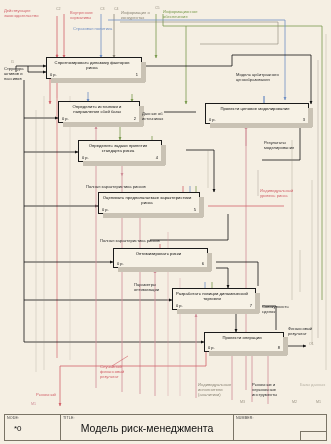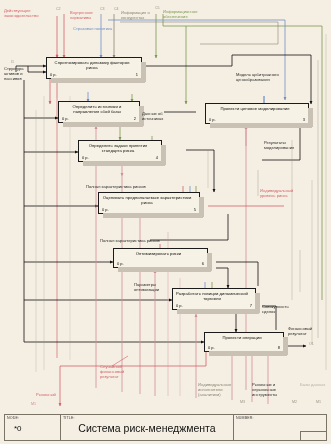--- a/index.html
+++ b/index.html
@@ -316,21 +316,21 @@
   <div class="icom" style="left:316px;top:400px;">M1</div>
   <div class="icom" style="left:31px;top:402px;color:#cf8d97;">M1</div>
 
   <div id="titleblock">
     <div id="tb-node">
       <span class="tbcap">NODE:</span>
       <span class="tbval-node">*0</span>
     </div>
     <div id="tb-title">
       <span class="tbcap">TITLE:</span>
-      <span class="tbval-title">Система риск-менеджмента</span>
+      <span class="tbval-title">Модель риск-менеджмента</span>
     </div>
     <div id="tb-number">
       <span class="tbcap">NUMBER:</span>
       <span class="corner"></span>
     </div>
   </div>
 
 </div>
 
 </body></html>

